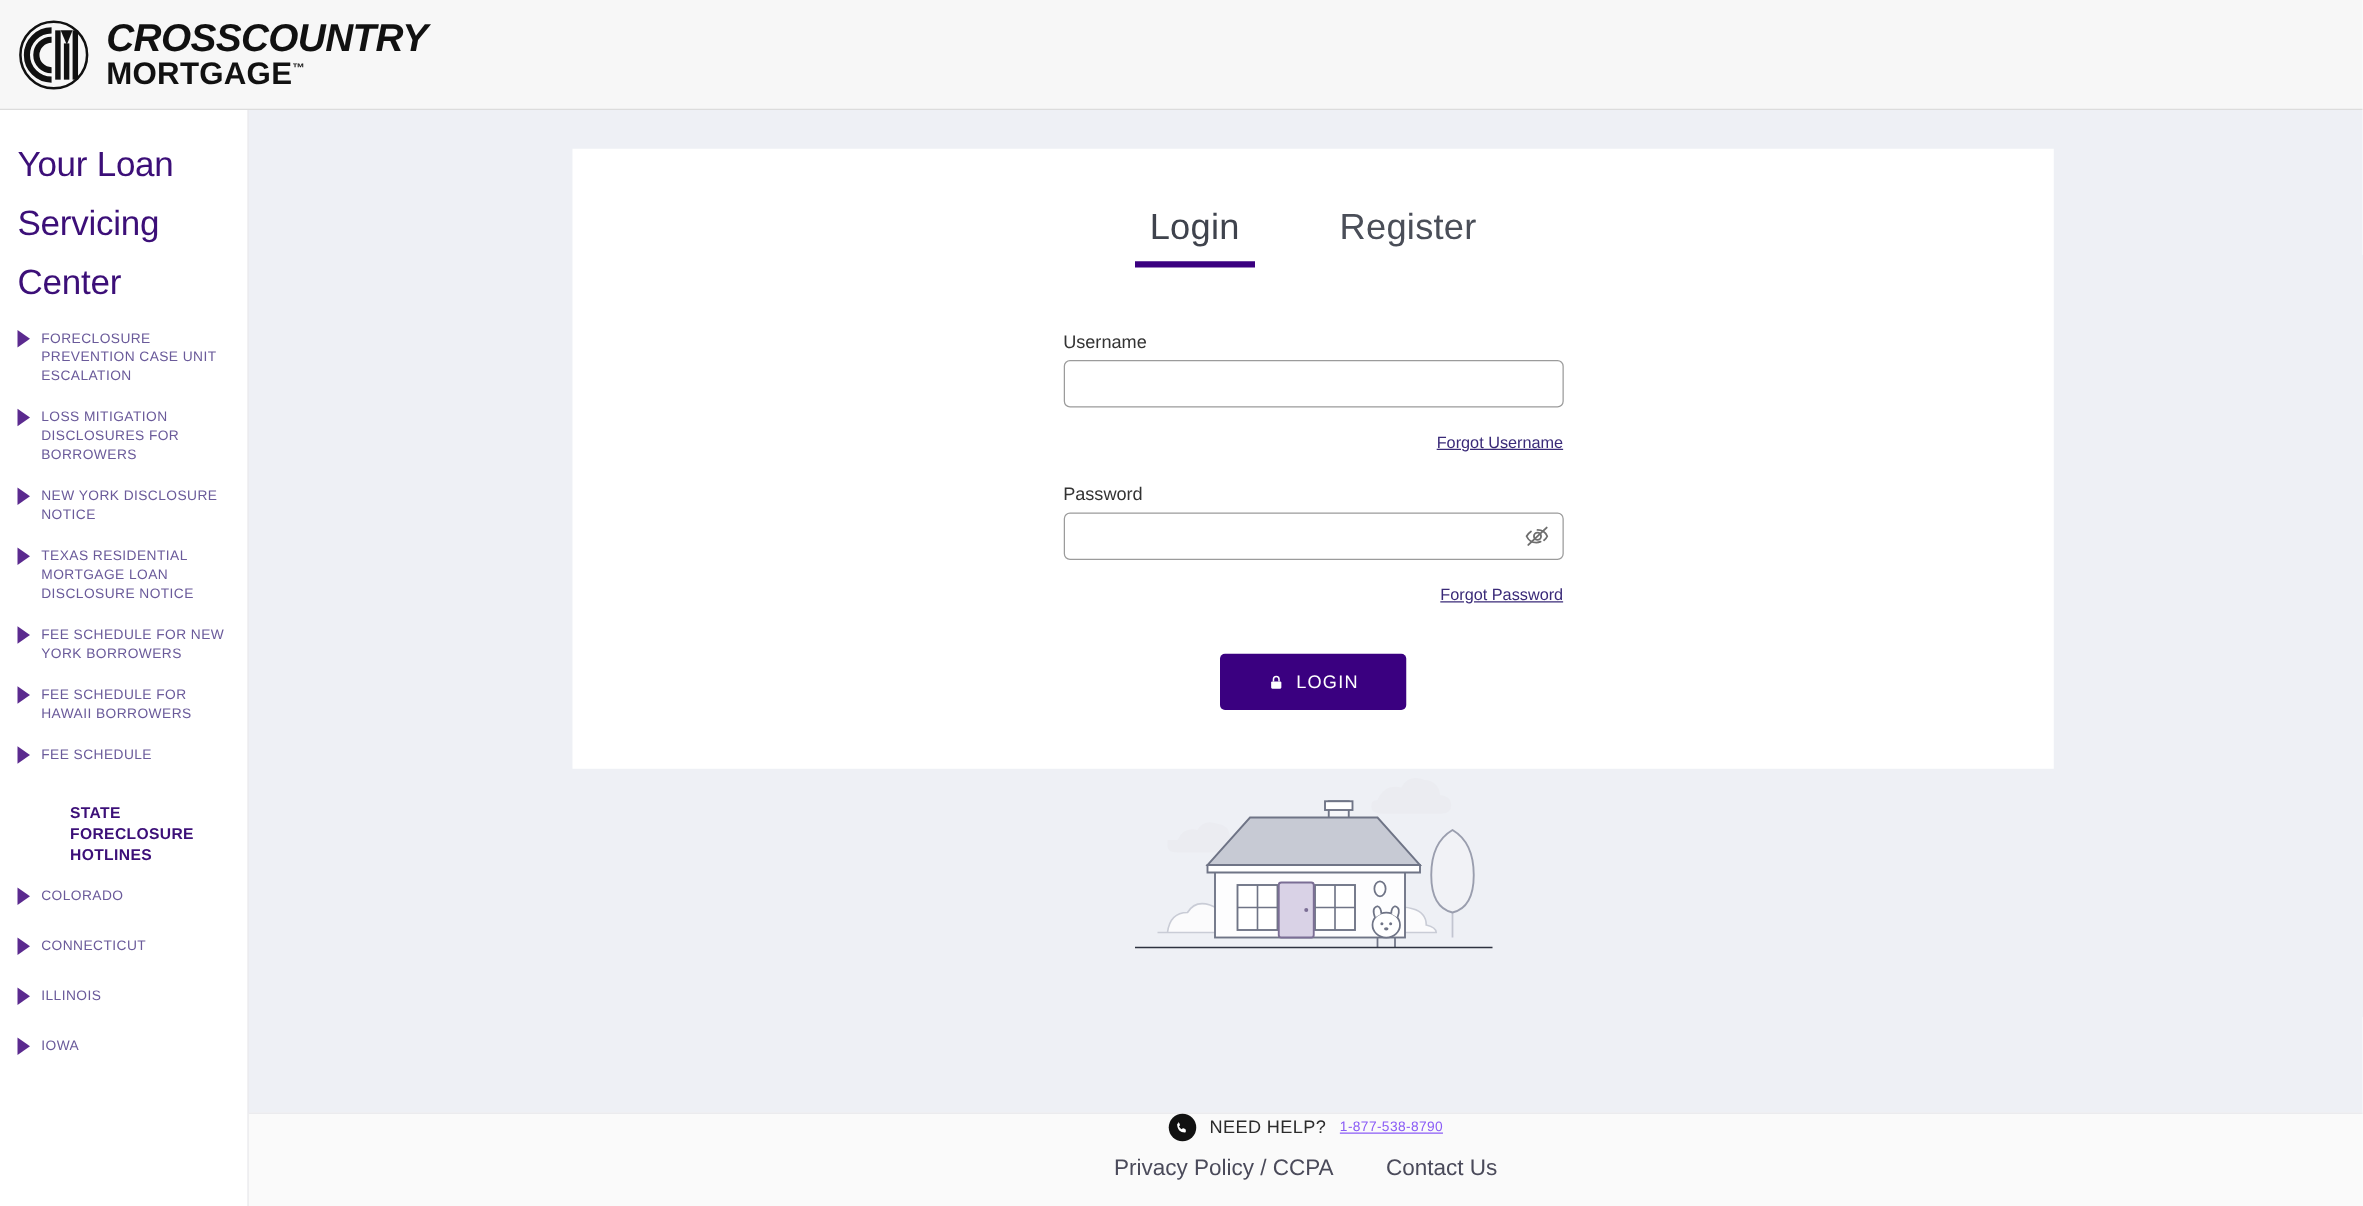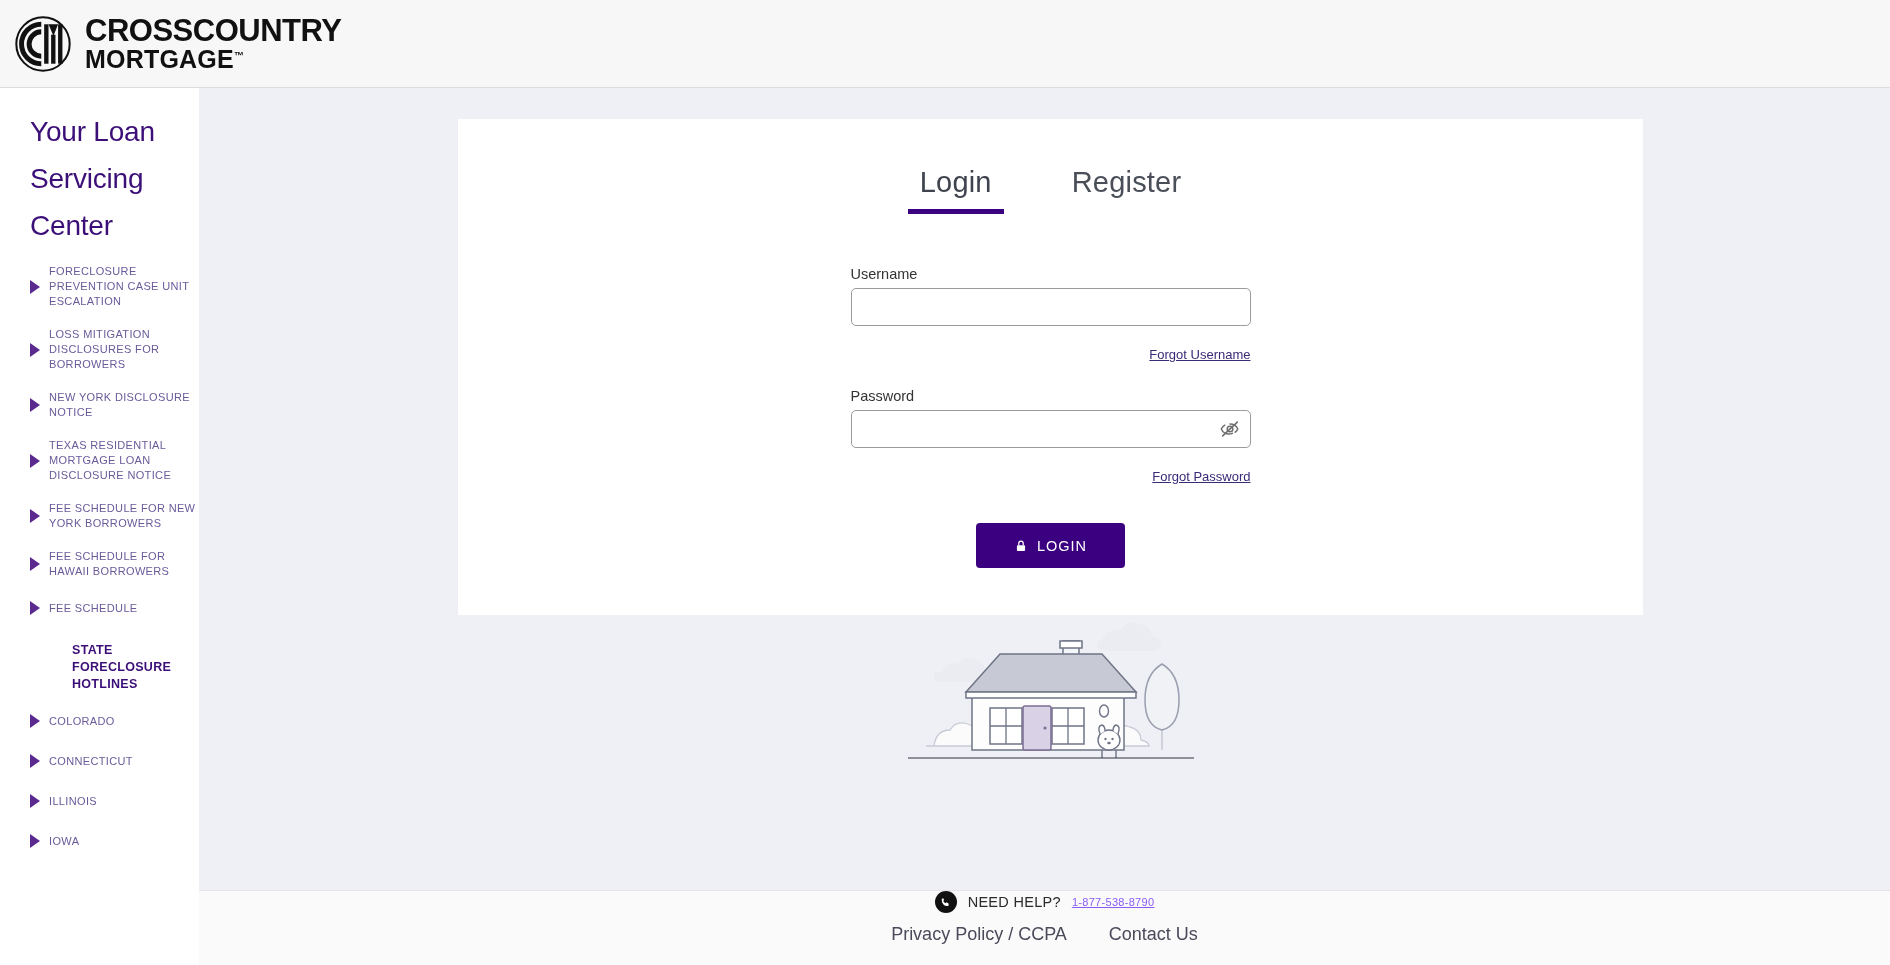--- a/index.html
+++ b/index.html
@@ -16,47 +16,47 @@
     width: 1890px; height: 88px;
     background: #f7f7f7;
     border-bottom: 1px solid #dcdcdc;
     display: flex; align-items: center;
   }
   #brand { display: flex; align-items: center; padding-left: 14px; }
   #logo-mark { width: 58px; height: 58px; flex: 0 0 58px; }
   #wordmark { margin-left: 13px; line-height: 1; }
   #wordmark .l1 {
     font-size: 31px; font-weight: 700; letter-spacing: -0.5px;
-    color: #111; display: block; font-family: "Liberation Sans", sans-serif;
+    color: #111; display: block; font-family: "Liberation Sans", sans-serif; font-style: italic;
   }
   #wordmark .l2 {
     font-size: 25px; font-weight: 700; letter-spacing: 0.2px;
     color: #111; display: block; margin-top: 1px;
   }
   #wordmark .tm { font-size: 10px; vertical-align: super; font-weight: 700; }
 
   
   #sidebar {
-    position: absolute; top: 88px; left: 16px;
+    position: absolute; top: 88px; left: 0;
     width: 199px; height: 877px;
     background: #ffffff;
     border-right: 1px solid #e3e3e8;
     overflow: hidden;
     padding: 0 0 0 0;
   }
   #sidebar-title {
     color: #3c0f78;
     font-size: 28px;
     line-height: 47px;
     font-weight: 400;
     padding: 20px 20px 6px 14px;
     letter-spacing: -0.2px;
   }
   .nav-item {
-    display: flex; align-items: center;
+    display: flex; 
     padding: 9px 10px 9px 14px;
     min-height: 40px;
     cursor: pointer;
   }
   .nav-item .tri {
     flex: 0 0 9px;
     width: 0; height: 0;
     border-top: 7px solid transparent;
     border-bottom: 7px solid transparent;
     border-left: 10px solid #5b2a8f;

